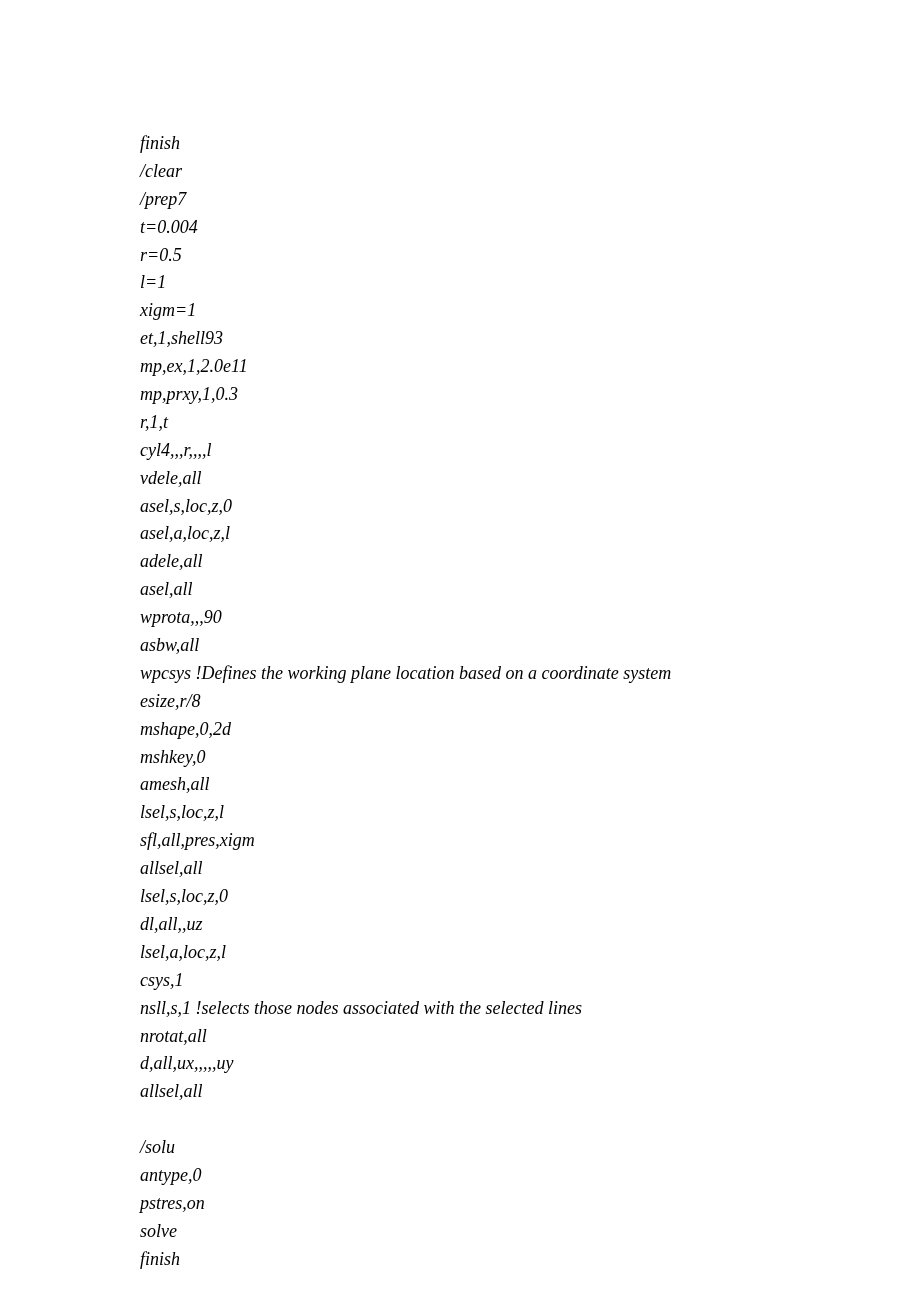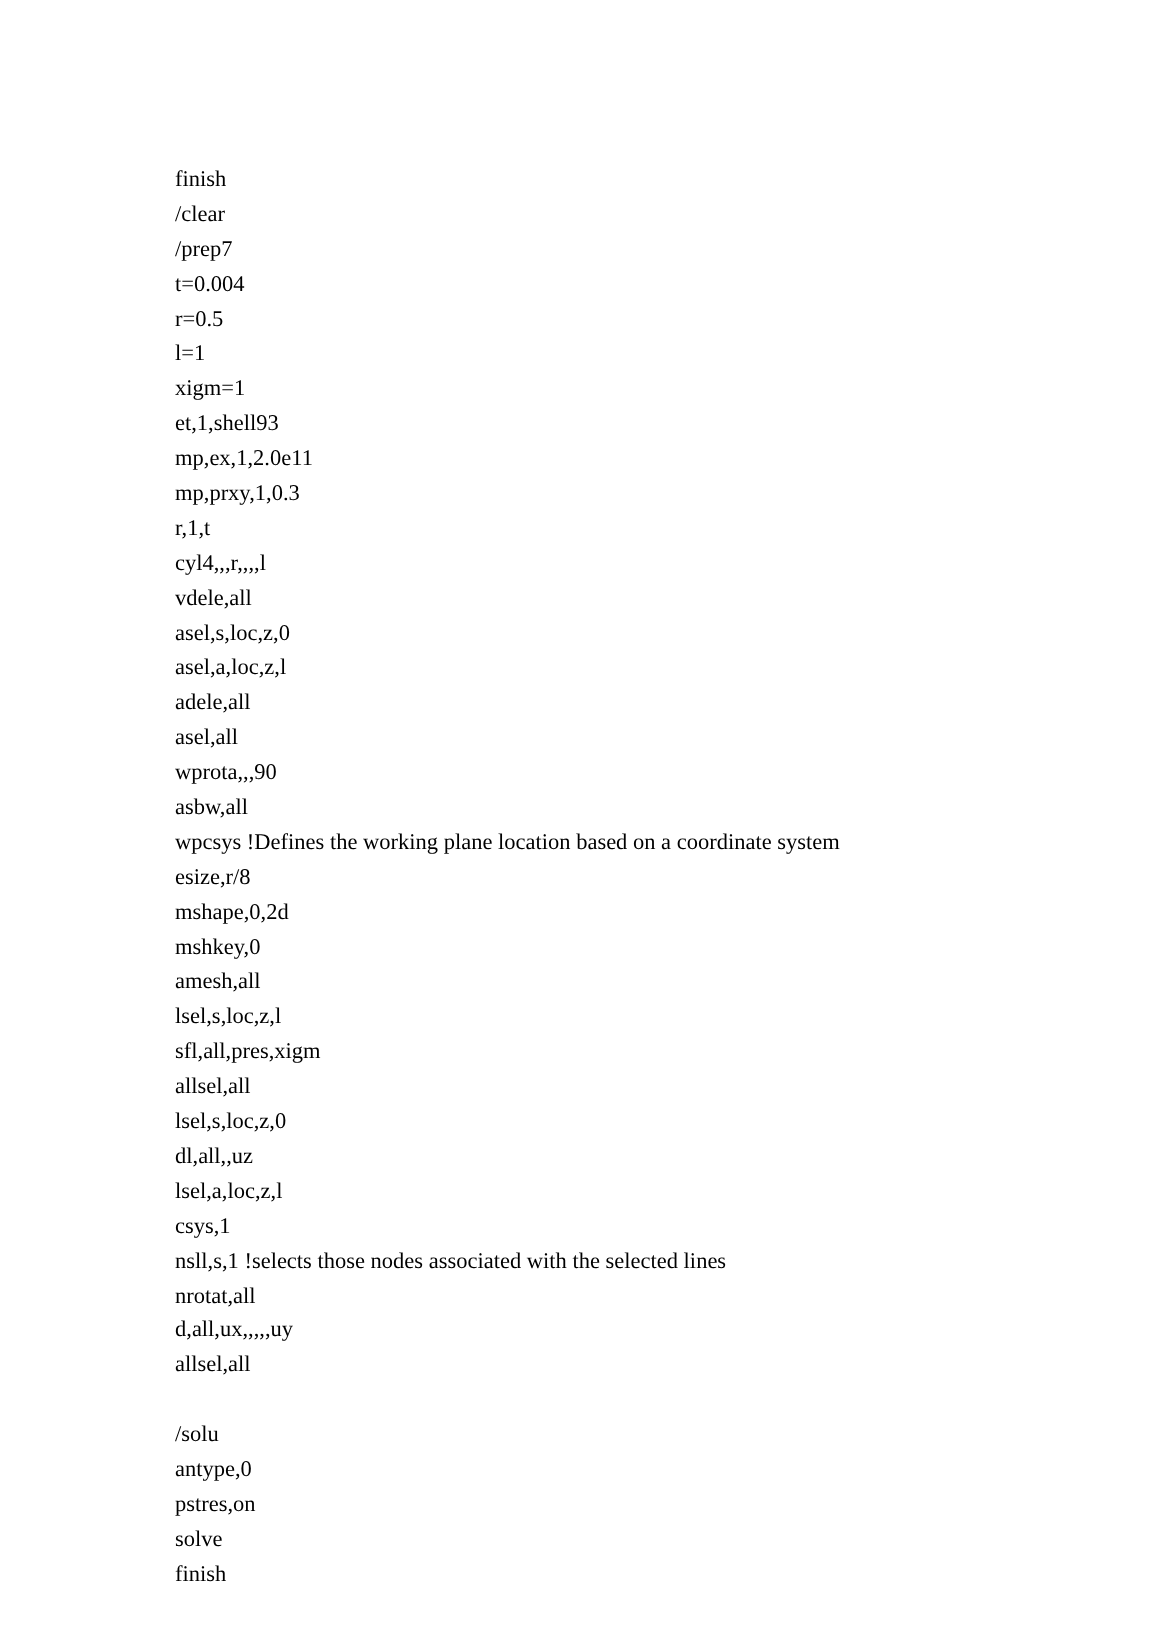--- a/index.html
+++ b/index.html
@@ -16,18 +16,19 @@
       color: #000000;
       padding: 130px 140px 0 140px;
       line-height: 1.55;
     }
     .code-block {
       white-space: pre-wrap;
       word-wrap: break-word;
     }
     .line {
       display: block;
+      font-style: italic;
     }
   </style>
 </head>
 <body>
 
 <div class="code-block"><span class="line">finish</span><span class="line">/clear</span><span class="line">/prep7</span><span class="line">t=0.004</span><span class="line">r=0.5</span><span class="line">l=1</span><span class="line">xigm=1</span><span class="line">et,1,shell93</span><span class="line">mp,ex,1,2.0e11</span><span class="line">mp,prxy,1,0.3</span><span class="line">r,1,t</span><span class="line">cyl4,,,r,,,,l</span><span class="line">vdele,all</span><span class="line">asel,s,loc,z,0</span><span class="line">asel,a,loc,z,l</span><span class="line">adele,all</span><span class="line">asel,all</span><span class="line">wprota,,,90</span><span class="line">asbw,all</span><span class="line">wpcsys !Defines the working plane location based on a coordinate system</span><span class="line">esize,r/8</span><span class="line">mshape,0,2d</span><span class="line">mshkey,0</span><span class="line">amesh,all</span><span class="line">lsel,s,loc,z,l</span><span class="line">sfl,all,pres,xigm</span><span class="line">allsel,all</span><span class="line">lsel,s,loc,z,0</span><span class="line">dl,all,,uz</span><span class="line">lsel,a,loc,z,l</span><span class="line">csys,1</span><span class="line">nsll,s,1 !selects those nodes associated with the selected lines</span><span class="line">nrotat,all</span><span class="line">d,all,ux,,,,,uy</span><span class="line">allsel,all</span><span class="line">&nbsp;</span><span class="line">/solu</span><span class="line">antype,0</span><span class="line">pstres,on</span><span class="line">solve</span><span class="line">finish</span><span class="line">&nbsp;</span><span class="line">/solu</span></div>
 
 </body></html>

